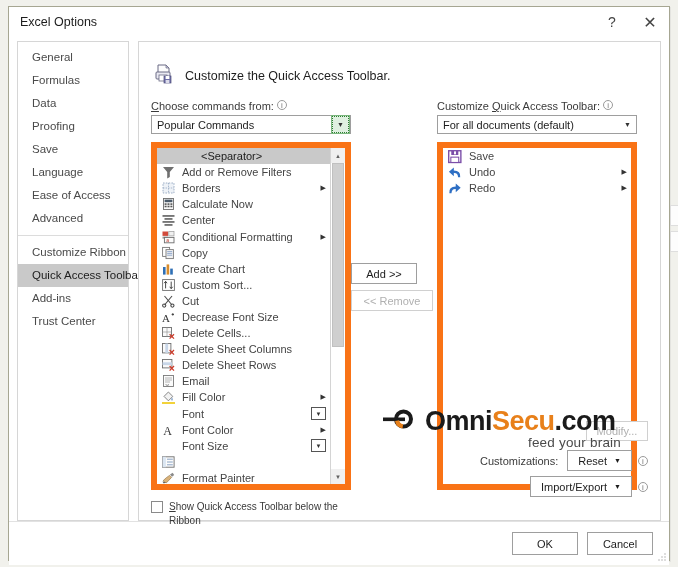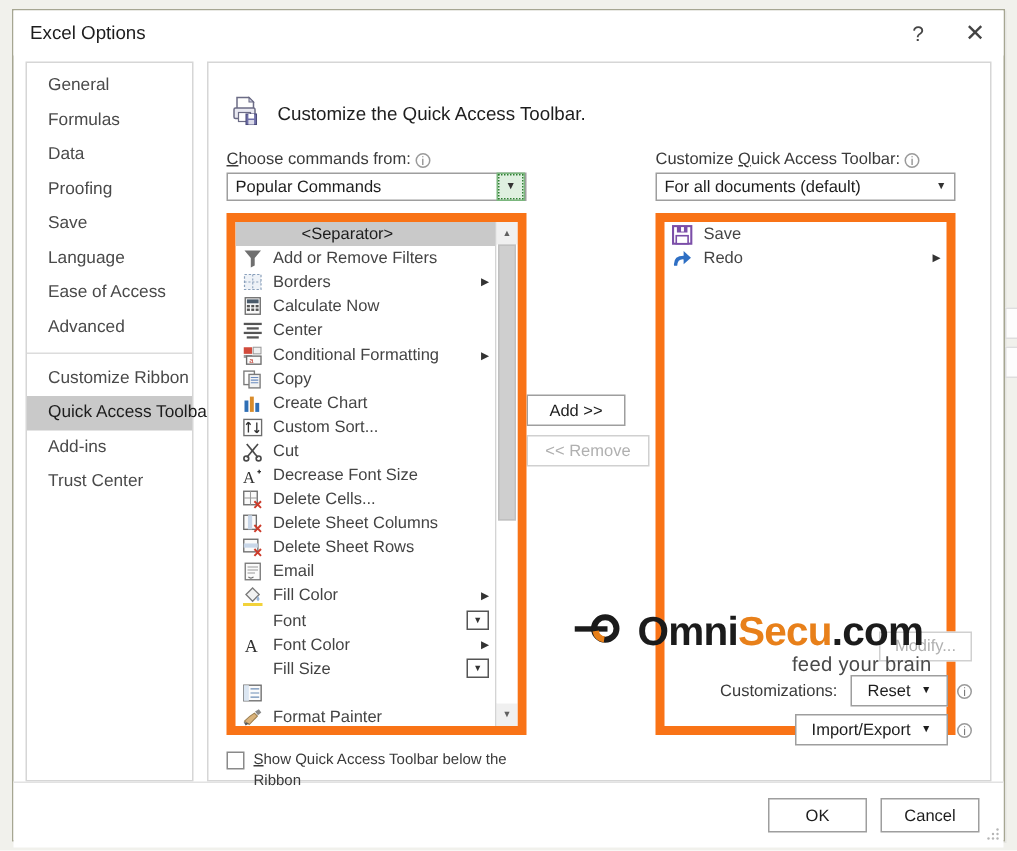--- a/index.html
+++ b/index.html
@@ -98,21 +98,21 @@
 
   
   .cols { display: flex; gap: 0; }
   .colleft { width: 200px; }
   .colmid { width: 86px; display: flex; flex-direction: column; align-items: flex-start; }
   .colright { width: 200px; }
 
   .fieldlabel {
     font-size: 11px; color: #3a3a3a;
     margin-bottom: 3px; white-space: nowrap;
-    display: flex; align-items: flex-end; gap: 2px;
+    display: flex; align-items: flex-start; gap: 2px;
   }
   .ulchar { text-decoration: underline; }
   .infoicon {
     display: inline-block;
     width: 10px; height: 10px; line-height: 9px;
     border: 1px solid #9a9a9a; border-radius: 50%;
     font-size: 8px; text-align: center; color: #777;
     margin-left: 1px;
   }
 
@@ -574,21 +574,21 @@
                   <span class="ico">
                     <svg width="15" height="14" viewBox="0 0 15 14">
                       <text x="2.2" y="11.6" font-size="12" fill="#333" font-family="serif">A</text>
                     </svg>
                   </span>
                   <span class="lbl">Font Color</span>
                   <span class="submenu">▶</span>
                 </div>
                 <div class="row">
                   <span class="ico"></span>
-                  <span class="lbl">Fill Size</span>
+                  <span class="lbl">Font Size</span>
                   <span class="spinbox">▼</span>
                 </div>
                 <div class="row">
                   <span class="ico">
                     <svg width="15" height="14" viewBox="0 0 15 14">
                       <rect x="1.5" y="1.8" width="11.6" height="10.4" fill="#fbfbfb" stroke="#6d6d6d" stroke-width="0.9"></rect>
                       <rect x="1.5" y="1.8" width="3.4" height="10.4" fill="#dbe6f2"></rect>
                       <g stroke="#6d8db5" stroke-width="0.8">
                         <line x1="6" y1="4.2" x2="11.8" y2="4.2"></line>
                         <line x1="6" y1="7" x2="11.8" y2="7"></line>
@@ -650,20 +650,29 @@
                 <div class="row rowq">
                   <span class="ico">
                     <svg width="16" height="15" viewBox="0 0 15 14">
                       <rect x="1.6" y="1.6" width="11.4" height="11" fill="#ffffff" stroke="#7b4ea8" stroke-width="1.3"></rect>
                       <rect x="4" y="1.6" width="6.6" height="4" fill="#7b4ea8"></rect>
                       <rect x="6.6" y="2.2" width="1.8" height="2.8" fill="#ffffff"></rect>
                       <rect x="3.6" y="7.6" width="7.4" height="5" fill="#ffffff" stroke="#7b4ea8" stroke-width="1"></rect>
                     </svg>
                   </span>
                   <span class="lbl">Save</span>
+                </div>
+                <div class="row rowq">
+                  <span class="ico">
+                    <svg width="16" height="15" viewBox="0 0 15 14">
+                      <path d="M12.4 11.4 q0.6 -6.2 -6 -6.2 l0 -3 l-4.6 4.2 l4.6 4 l0 -3 q3.8 -0.3 4 4z" fill="#2e6fc4"></path>
+                    </svg>
+                  </span>
+                  <span class="lbl">Undo</span>
+                  <span class="submenu">▶</span>
                 </div>
                 <div class="row rowq">
                   <span class="ico">
                     <svg width="16" height="15" viewBox="0 0 15 14">
                       <path d="M2.2 11.4 q-0.6 -6.2 6 -6.2 l0 -3 l4.6 4.2 l-4.6 4 l0 -3 q-3.8 -0.3 -4 4z" fill="#2e6fc4"></path>
                     </svg>
                   </span>
                   <span class="lbl">Redo</span>
                   <span class="submenu">▶</span>
                 </div>

